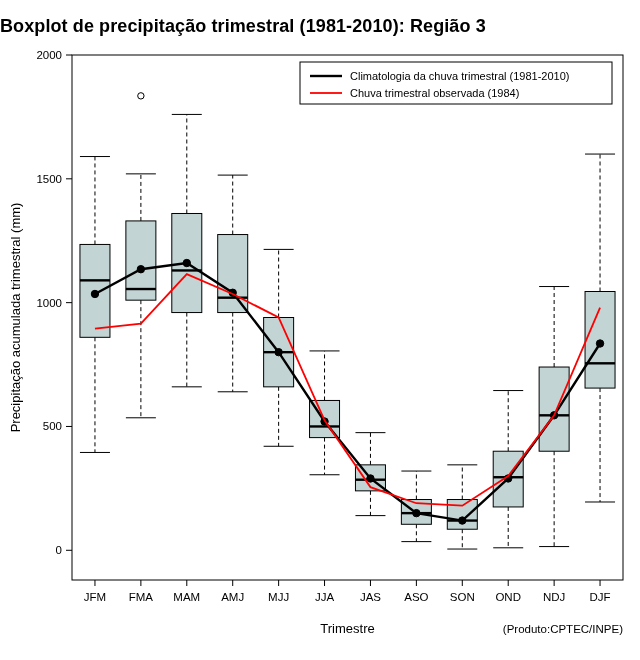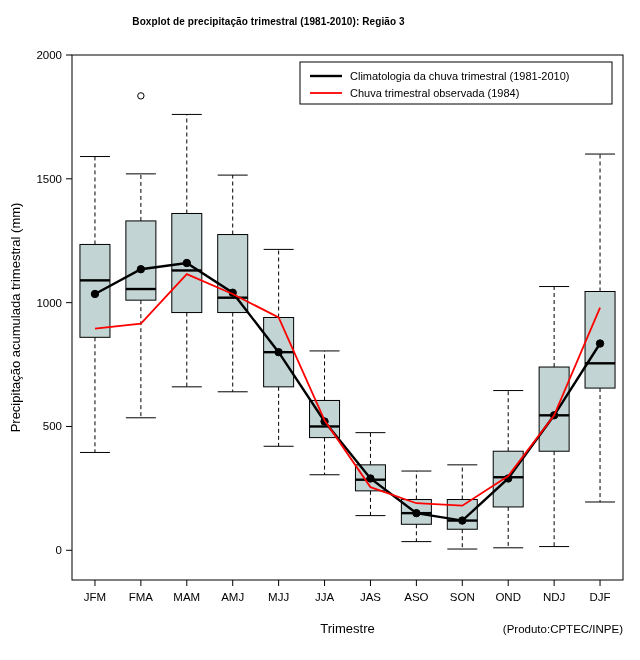--- a/index.html
+++ b/index.html
@@ -17,22 +17,21 @@
   #root {
     position: relative;
     width: 640px;
     height: 660px;
   }
   #chart-title {
     position: absolute;
     top: 16px;
     left: 0;
     width: 537px;
-    text-align: center;
-    font-size: 10px;
+    font-size: 18px;
     font-weight: bold;
     letter-spacing: 0.1px;
   }
   #plot-svg {
     position: absolute;
     top: 0;
     left: 0;
   }
   .axis-title {
     font-size: 13px;

